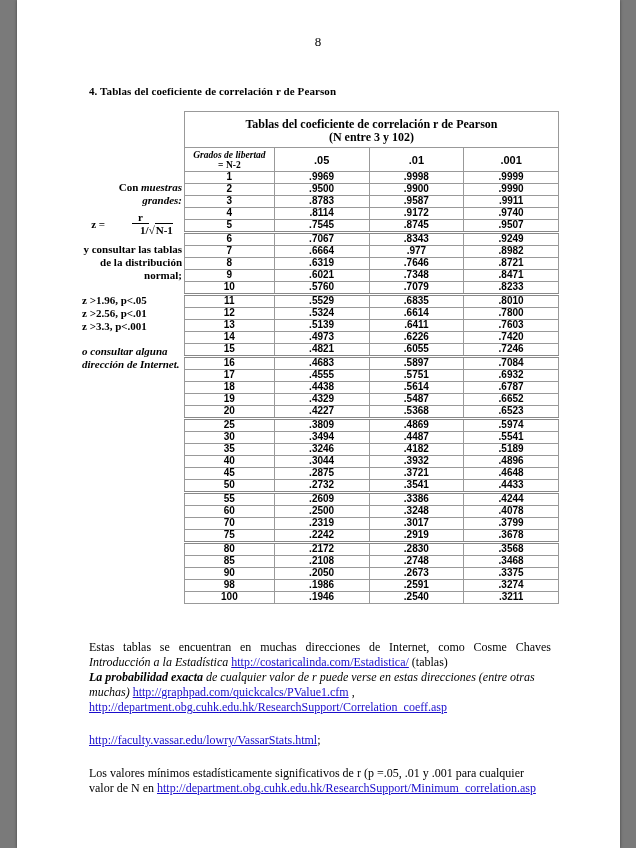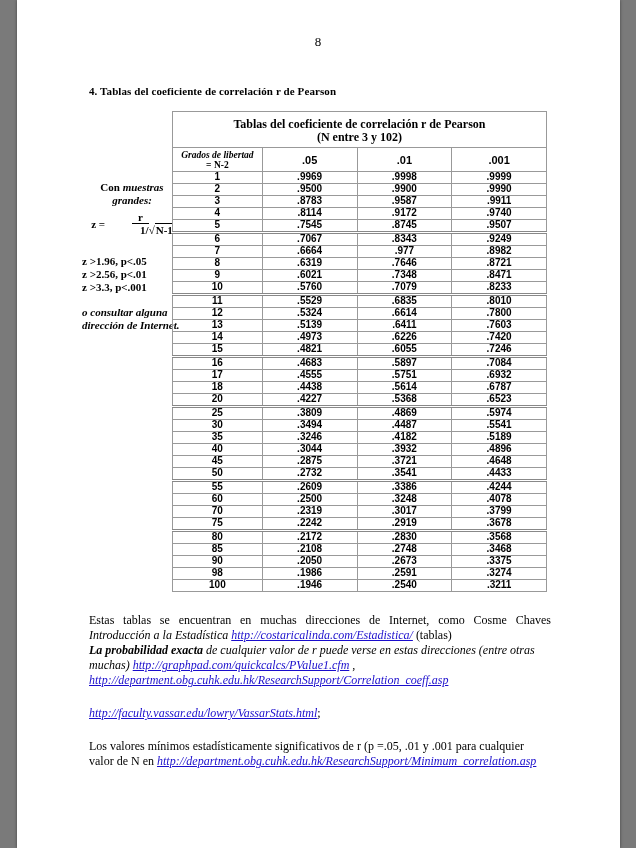--- a/index.html
+++ b/index.html
@@ -20,32 +20,32 @@
     text-align: center; font-size: 13px;
   }
   .section-title {
     position: absolute; left: 89px; top: 85px;
     font-size: 11px; font-weight: bold; letter-spacing: 0.1px;
   }
   .side-note {
     position: absolute; left: 82px; top: 181px; width: 100px;
     font-size: 11px; font-weight: bold; line-height: 13px;
   }
-  .side-note .c { text-align: center; }
+  .side-note .c { text-align: right; }
   .side-note i { font-style: italic; }
   .formula { display: flex; align-items: center; justify-content: center; margin: 4px 0 6px 0; }
   .formula .lhs { margin-right: 3px; }
   .frac { display: inline-flex; flex-direction: column; align-items: center; }
   .frac .num { border-bottom: 1px solid #000; padding: 0 6px; line-height: 12px; }
   .frac .den { line-height: 13px; margin-left: 32px; }
   .sqrt { border-top: 1px solid #000; padding-left: 1px; }
   .spacer { height: 12px; }
 
   table.rtable {
-    position: absolute; left: 172px; top: 111px;
+    position: absolute; left: 184px; top: 111px;
     border-collapse: collapse;
     width: 375px;
     border: 1.5px solid #888;
   }
   table.rtable td, table.rtable th {
     border: 1px solid #999;
     padding: 0; text-align: center;
   }
   .tcaption {
     font-family: "Liberation Serif", serif;
@@ -62,26 +62,26 @@
     font-family: "Liberation Sans", sans-serif;
     font-size: 11px; font-weight: bold; width: 94px;
   }
   .cell {
     font-family: "Liberation Sans", sans-serif;
     font-weight: bold; font-size: 10px; line-height: 10.5px; height: 11px;
   }
   tr.group-end td { border-bottom: 3px double #888; }
 
   .footer {
-    position: absolute; left: 89px; top: 613px; width: 462px;
+    position: absolute; left: 89px; top: 640px; width: 462px;
     font-size: 12px; line-height: 15px;
   }
   .footer p { margin: 0; }
   .footer .just { text-align: justify; text-align-last: justify; }
-  .footer a { color: #1a0dcc; text-decoration: underline; font-style: italic; }
+  .footer a { color: #1a0dcc; text-decoration: underline; }
   .footer .gap { margin-top: 18px; }
 </style>
 </head>
 <body>
 
 <div class="paper"></div>
 
 <div class="page-number">8</div>
 
 <div class="section-title">4. Tablas del coeficiente de correlación r de Pearson</div>
@@ -89,20 +89,21 @@
 <div class="side-note">
   <div class="c"><span>Con </span><i>muestras</i></div>
   <div class="c"><i>grandes:</i></div>
   <div class="formula">
     <span class="lhs">z =</span>
     <span class="frac">
       <span class="num">r</span>
       <span class="den"><span>1/</span><span>√</span><span class="sqrt">N-1</span></span>
     </span>
   </div>
+  <div class="c">y consultar las tablas de la distribución normal;</div>
   <div class="spacer"></div>
   <div id="thresholds">
       <div>z &gt;1.96, p&lt;.05</div>
       <div>z &gt;2.56, p&lt;.01</div>
       <div>z &gt;3.3, p&lt;.001</div>
     </div>
   <div class="spacer"></div>
   <div><i>o consultar alguna dirección de Internet.</i></div>
 </div>
 
@@ -226,20 +227,26 @@
         <td class="cell">.4555</td>
         <td class="cell">.5751</td>
         <td class="cell">.6932</td>
       </tr>
       <tr>
         <td class="cell">18</td>
         <td class="cell">.4438</td>
         <td class="cell">.5614</td>
         <td class="cell">.6787</td>
       </tr>
+      <tr>
+        <td class="cell">19</td>
+        <td class="cell">.4329</td>
+        <td class="cell">.5487</td>
+        <td class="cell">.6652</td>
+      </tr>
       <tr class="group-end">
         <td class="cell">20</td>
         <td class="cell">.4227</td>
         <td class="cell">.5368</td>
         <td class="cell">.6523</td>
       </tr>
       <tr>
         <td class="cell">25</td>
         <td class="cell">.3809</td>
         <td class="cell">.4869</td>

